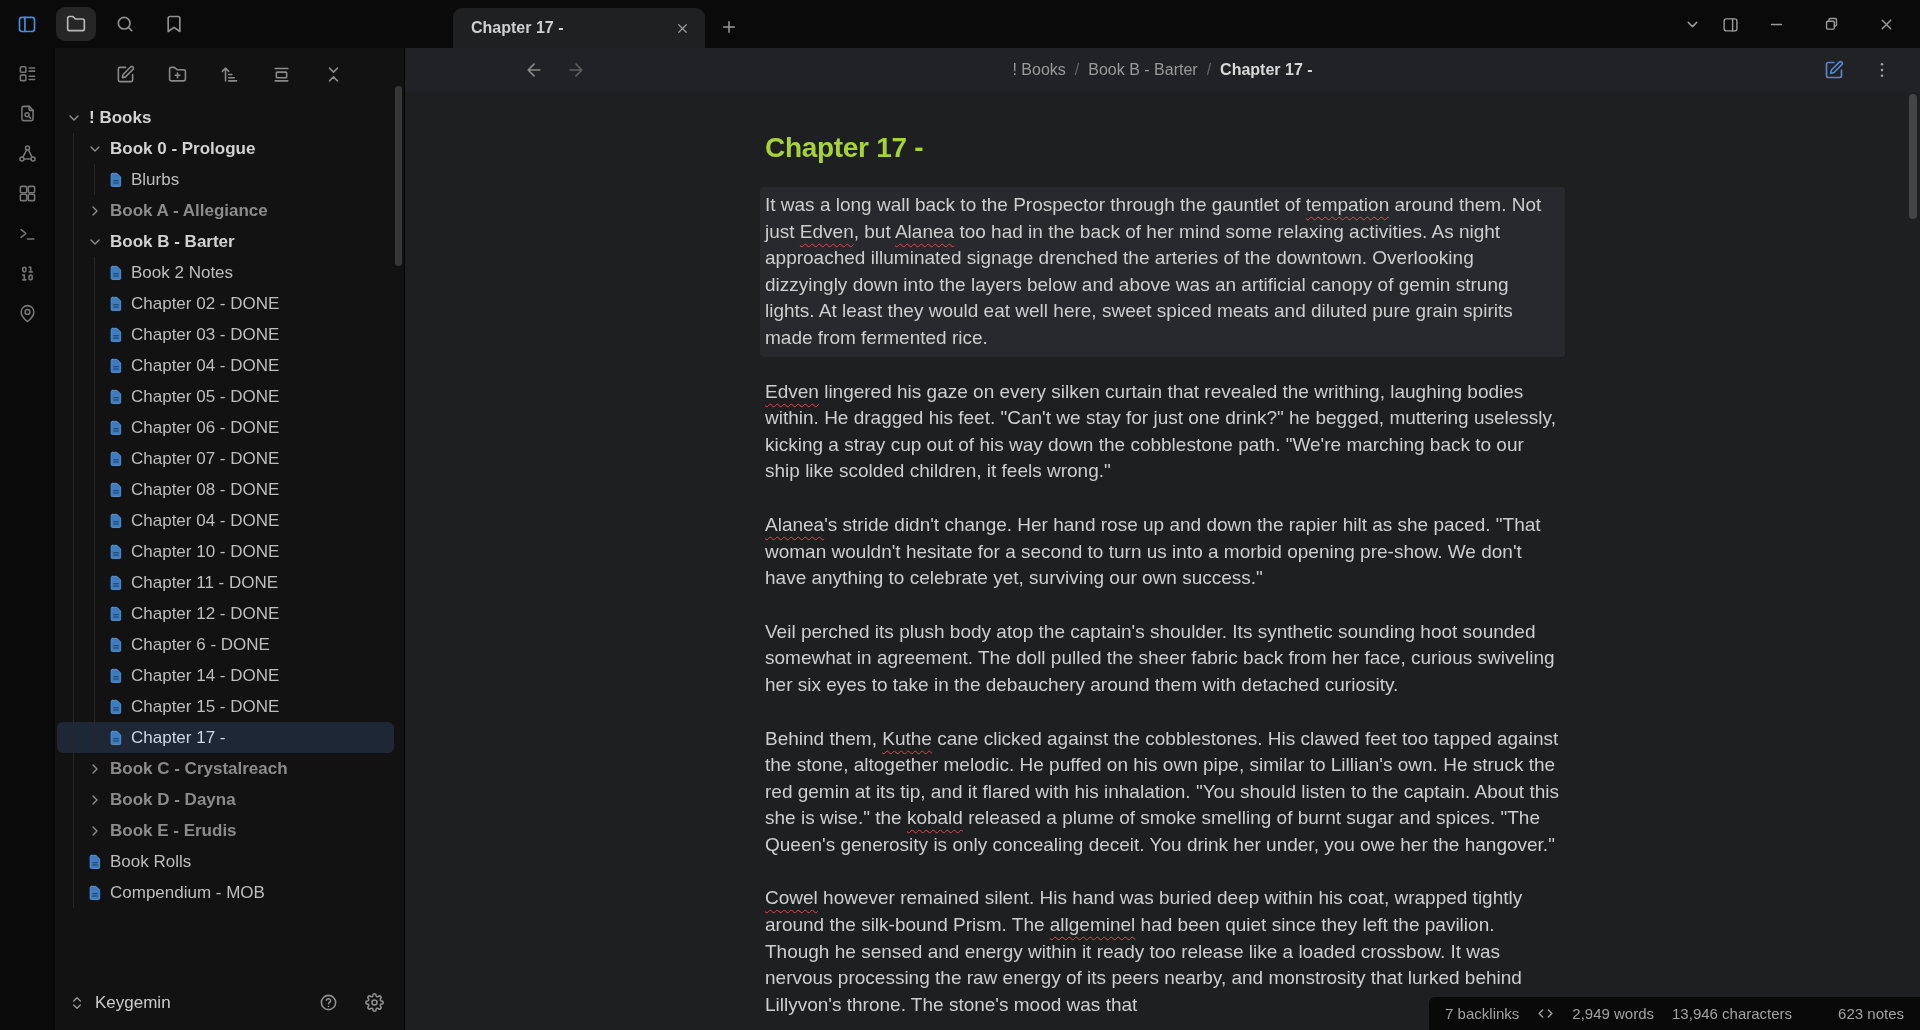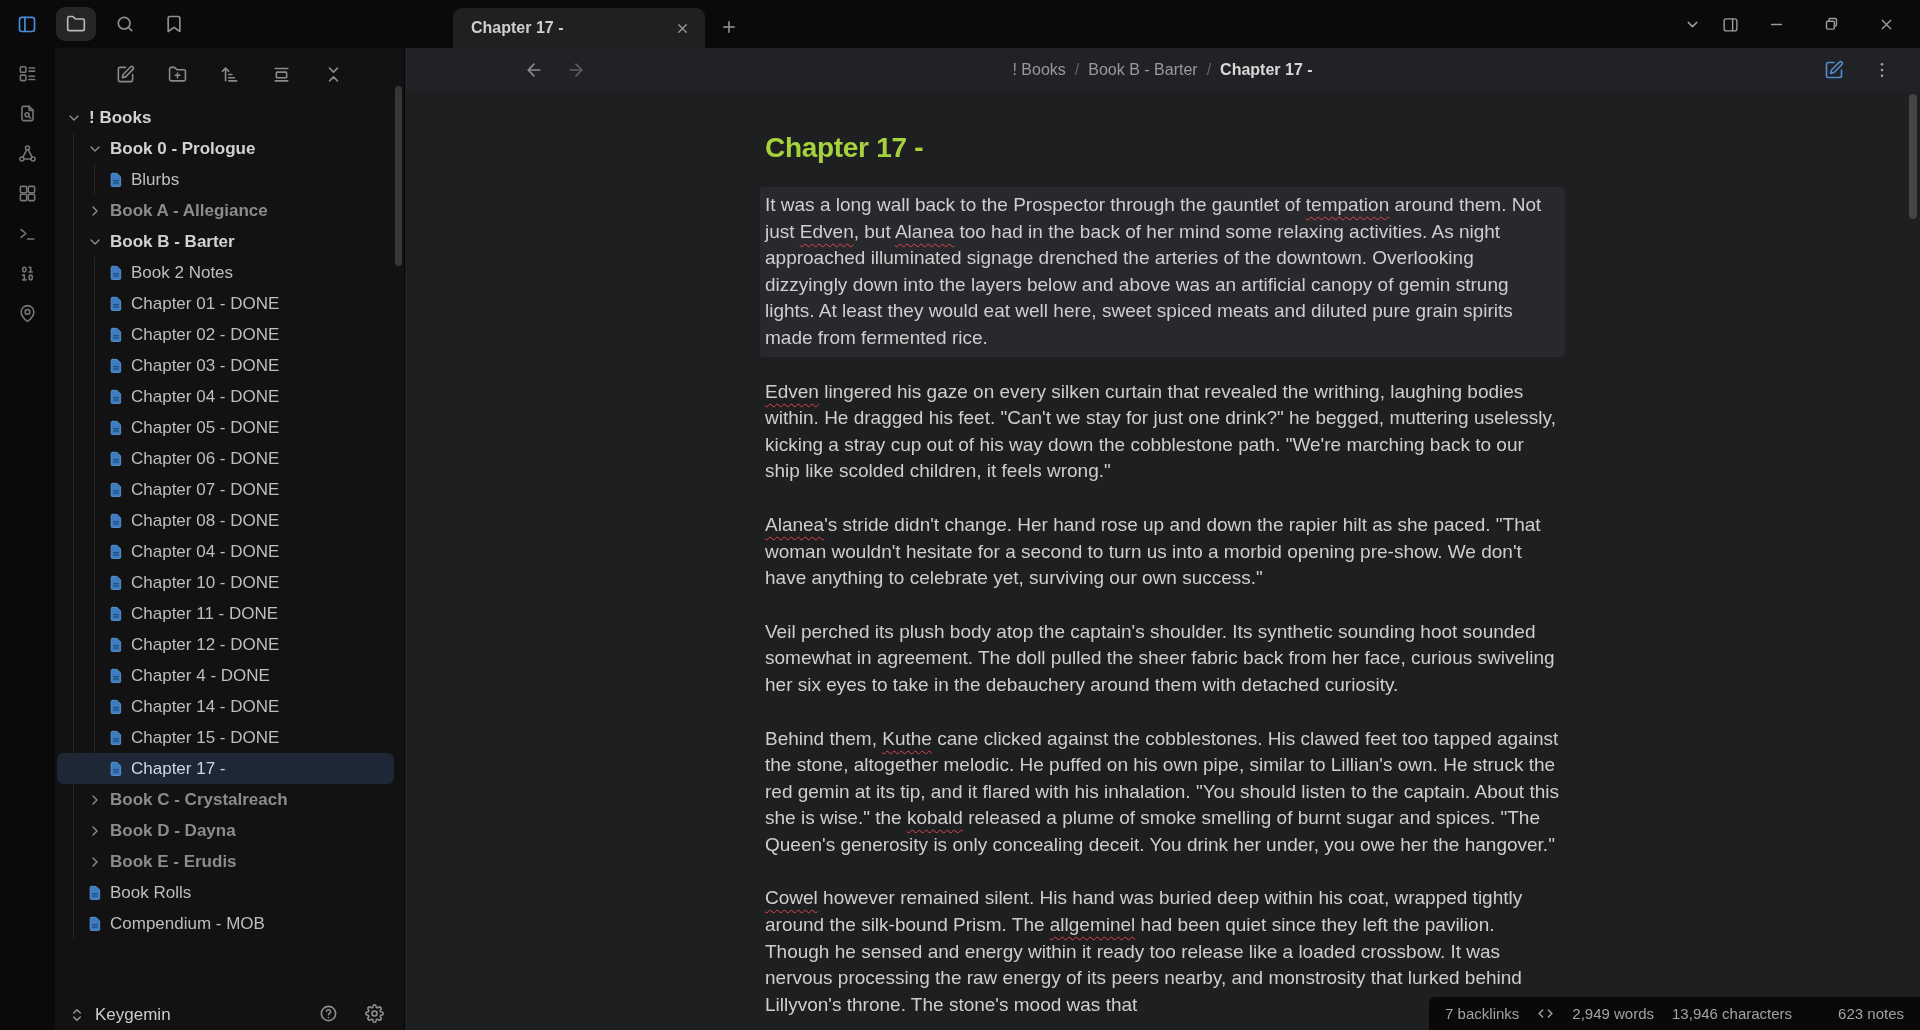--- a/index.html
+++ b/index.html
@@ -48,21 +48,21 @@
   .guide { position:absolute; top:0; bottom:0; width:1px; background:#272727; }
   .tic { width:20px; height:20px; flex:none; margin-right:5px; display:flex; align-items:center;
     justify-content:center; color:#8f8f8f; }
   .tic svg { width:16px; height:16px; }
   .tlabel { font-size:17px; color:#bebebe; white-space:nowrap; overflow:hidden; }
   .tlabel.folder { font-weight:700; color:#d2d2d2; }
   .tlabel.dim { color:#8b8b8b; }
   .trow.sel .tlabel { color:#ccd7e4; }
   #side-scroll { position:absolute; right:2px; top:38px; width:7px; height:180px; border-radius:4px;
     background:#373737; z-index:3; cursor:pointer; }
-  #vault-footer { height:50px; flex:none; display:flex; align-items:flex-end; padding:0 18px 5px 14px; gap:23px; }
+  #vault-footer { height:50px; flex:none; display:flex; align-items:center; padding:0 18px 5px 14px; gap:23px; }
   #vault-switch { display:flex; align-items:center; gap:10px; color:#9a9a9a; cursor:pointer; }
   #vault-switch svg { width:16px; height:16px; }
   #vault-name { font-size:17px; font-weight:500; color:#cccccc; }
   #vf-right { margin-left:auto; display:flex; gap:22px; color:#8f8f8f; }
   .vf-btn { width:24px; height:24px; cursor:pointer; }
   .vf-btn svg { width:19px; height:19px; }
 
   
   #main { flex:1; background:#1e1f21; position:relative; display:flex; flex-direction:column; }
   #main-header { height:44px; flex:none; display:flex; align-items:center; position:relative; background:#212225; }
@@ -316,31 +316,20 @@
         </div>
         <div class="trow" style="padding-left:49px">
           <span class="guide" style="left:16px"></span>
           <span class="guide" style="left:37px"></span>
           <span class="tic">
             <svg viewBox="0 0 24 24">
               <path d="M6.5 2h7L19 7.5V20a1.8 1.8 0 0 1-1.8 1.8H6.5A1.8 1.8 0 0 1 4.7 20V3.8A1.8 1.8 0 0 1 6.5 2Z" fill="#3d7cc0" stroke="#5d97d4" stroke-width="1.3"></path>
               <path d="M8.5 13h7M8.5 16.5h7" stroke="#1a3c63" stroke-width="1.6"></path>
             </svg>
           </span>
-          <span class="tlabel">Chapter 01 - DONE</span>
-        </div>
-        <div class="trow" style="padding-left:49px">
-          <span class="guide" style="left:16px"></span>
-          <span class="guide" style="left:37px"></span>
-          <span class="tic">
-            <svg viewBox="0 0 24 24">
-              <path d="M6.5 2h7L19 7.5V20a1.8 1.8 0 0 1-1.8 1.8H6.5A1.8 1.8 0 0 1 4.7 20V3.8A1.8 1.8 0 0 1 6.5 2Z" fill="#3d7cc0" stroke="#5d97d4" stroke-width="1.3"></path>
-              <path d="M8.5 13h7M8.5 16.5h7" stroke="#1a3c63" stroke-width="1.6"></path>
-            </svg>
-          </span>
           <span class="tlabel">Chapter 02 - DONE</span>
         </div>
         <div class="trow" style="padding-left:49px">
           <span class="guide" style="left:16px"></span>
           <span class="guide" style="left:37px"></span>
           <span class="tic">
             <svg viewBox="0 0 24 24">
               <path d="M6.5 2h7L19 7.5V20a1.8 1.8 0 0 1-1.8 1.8H6.5A1.8 1.8 0 0 1 4.7 20V3.8A1.8 1.8 0 0 1 6.5 2Z" fill="#3d7cc0" stroke="#5d97d4" stroke-width="1.3"></path>
               <path d="M8.5 13h7M8.5 16.5h7" stroke="#1a3c63" stroke-width="1.6"></path>
             </svg>
@@ -448,21 +437,21 @@
         </div>
         <div class="trow" style="padding-left:49px">
           <span class="guide" style="left:16px"></span>
           <span class="guide" style="left:37px"></span>
           <span class="tic">
             <svg viewBox="0 0 24 24">
               <path d="M6.5 2h7L19 7.5V20a1.8 1.8 0 0 1-1.8 1.8H6.5A1.8 1.8 0 0 1 4.7 20V3.8A1.8 1.8 0 0 1 6.5 2Z" fill="#3d7cc0" stroke="#5d97d4" stroke-width="1.3"></path>
               <path d="M8.5 13h7M8.5 16.5h7" stroke="#1a3c63" stroke-width="1.6"></path>
             </svg>
           </span>
-          <span class="tlabel">Chapter 4 - DONE</span>
+          <span class="tlabel">Chapter 6 - DONE</span>
         </div>
         <div class="trow" style="padding-left:49px">
           <span class="guide" style="left:16px"></span>
           <span class="guide" style="left:37px"></span>
           <span class="tic">
             <svg viewBox="0 0 24 24">
               <path d="M6.5 2h7L19 7.5V20a1.8 1.8 0 0 1-1.8 1.8H6.5A1.8 1.8 0 0 1 4.7 20V3.8A1.8 1.8 0 0 1 6.5 2Z" fill="#3d7cc0" stroke="#5d97d4" stroke-width="1.3"></path>
               <path d="M8.5 13h7M8.5 16.5h7" stroke="#1a3c63" stroke-width="1.6"></path>
             </svg>
           </span>

